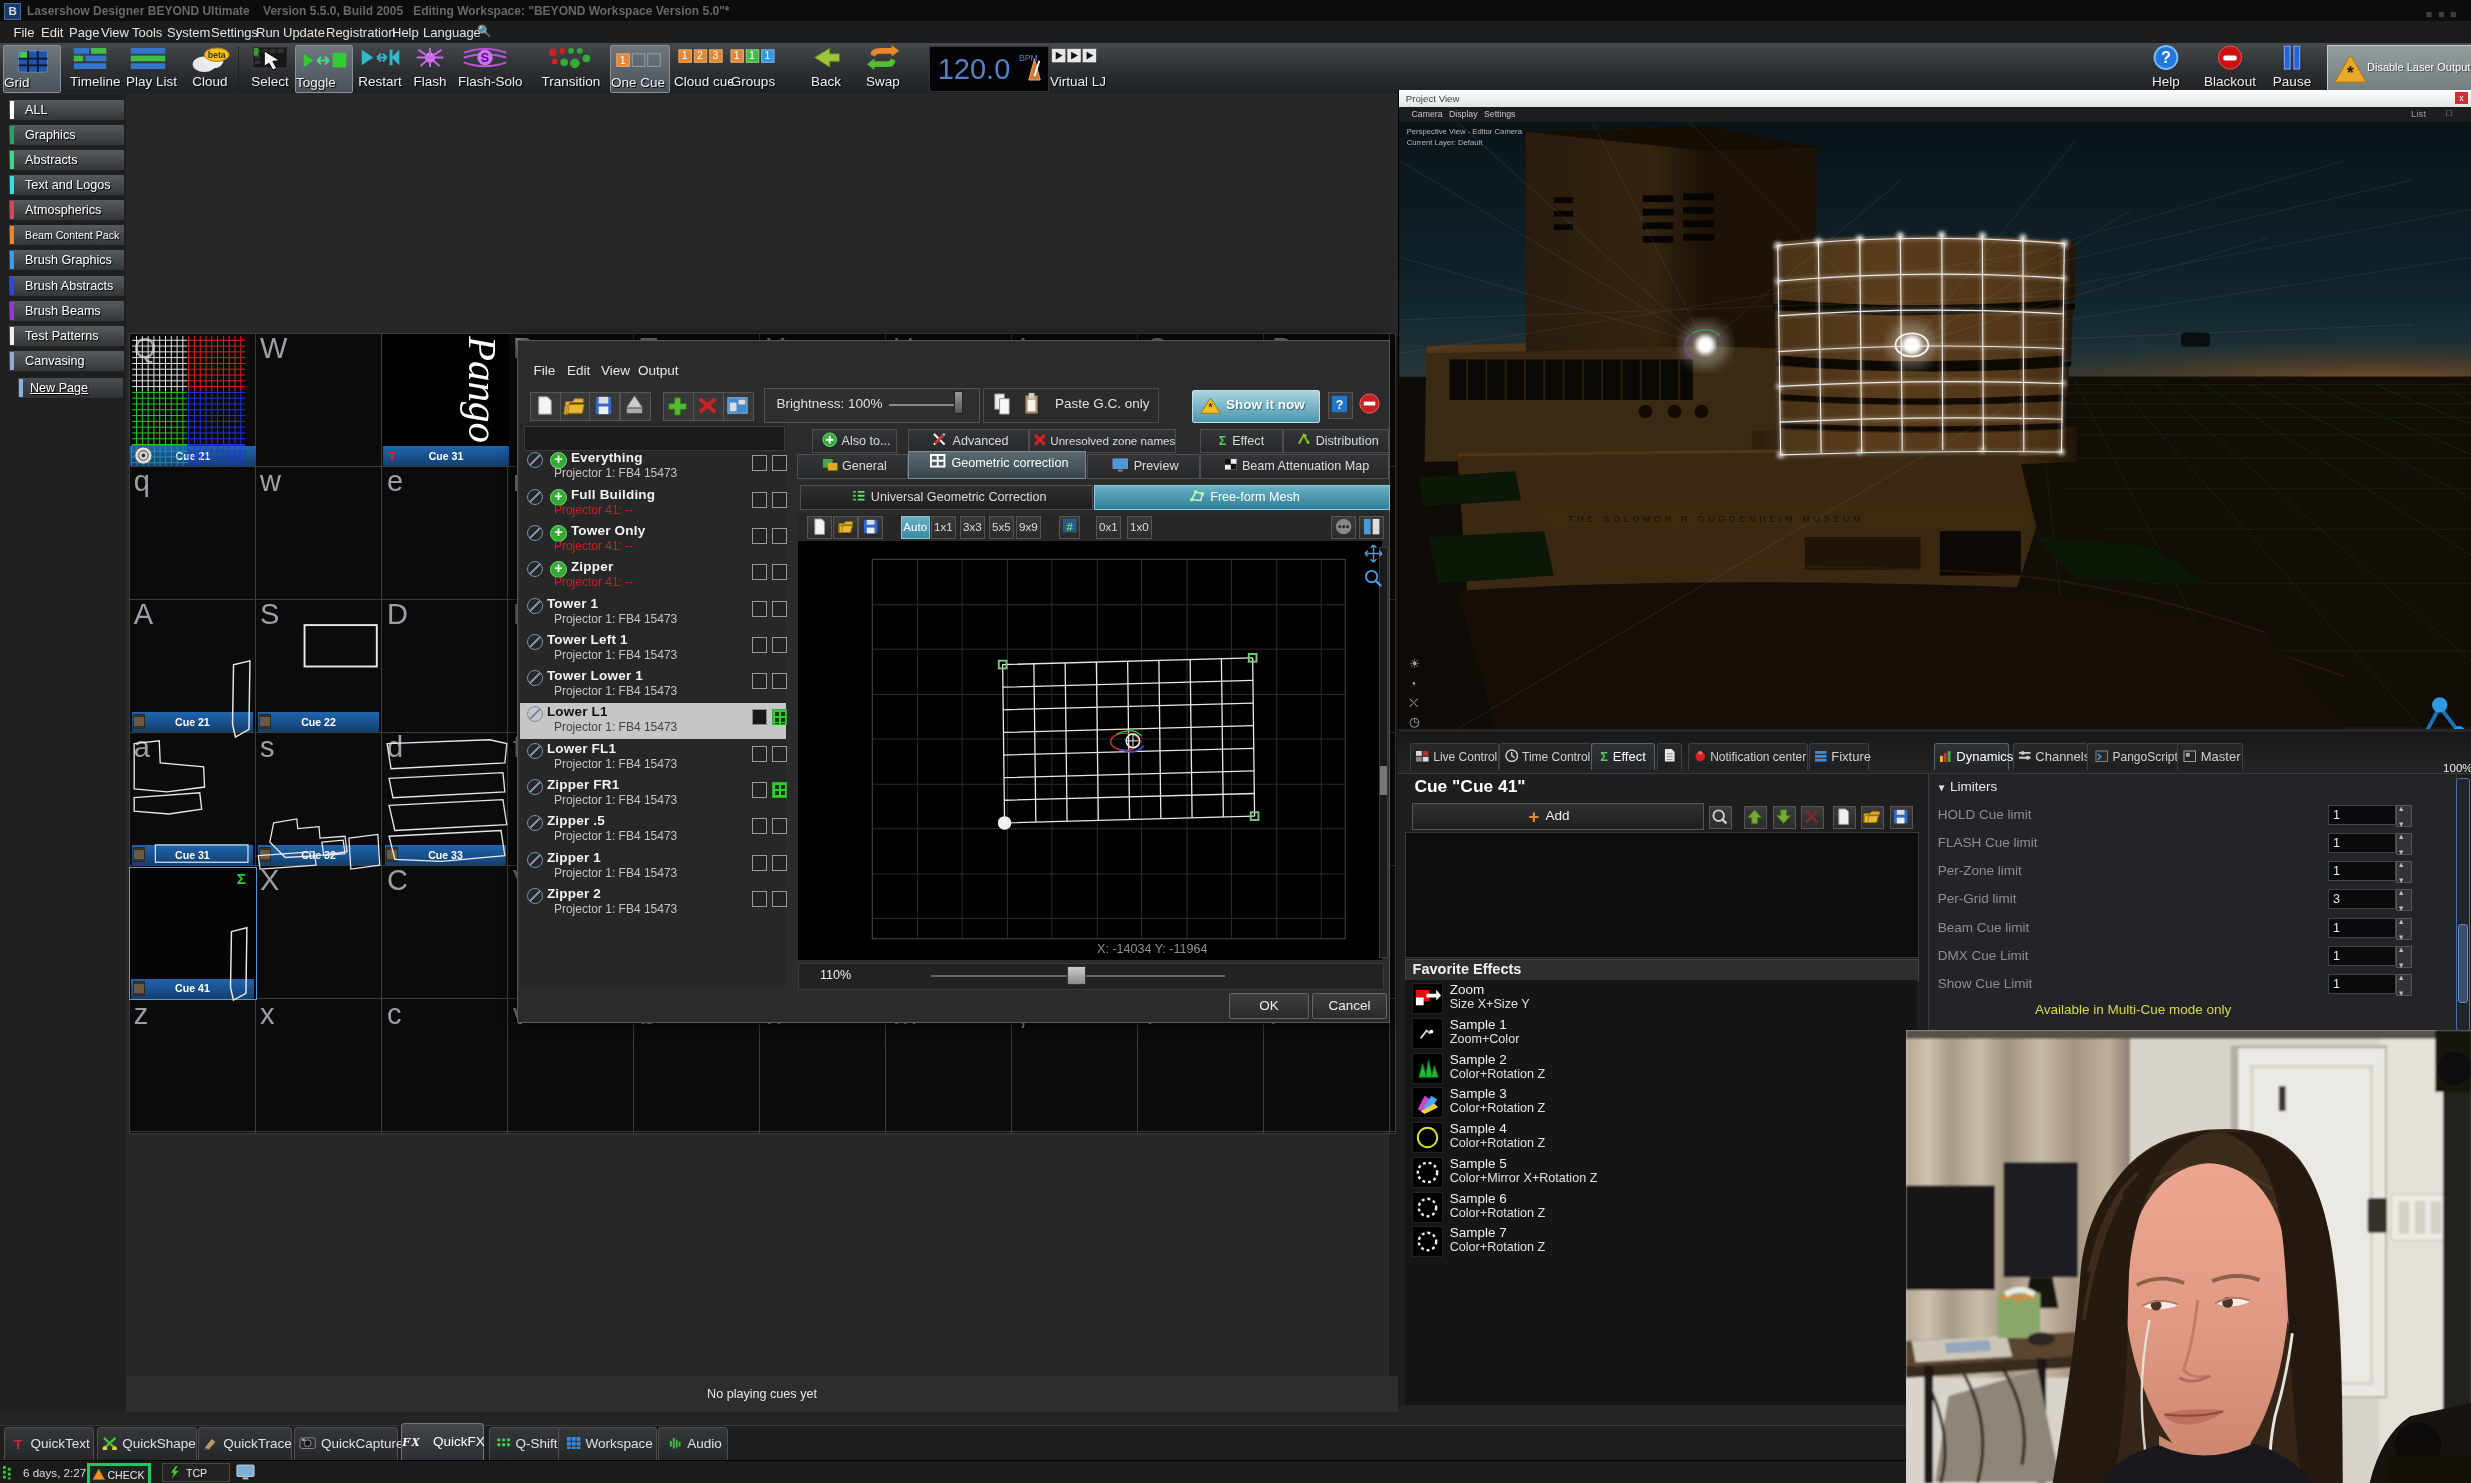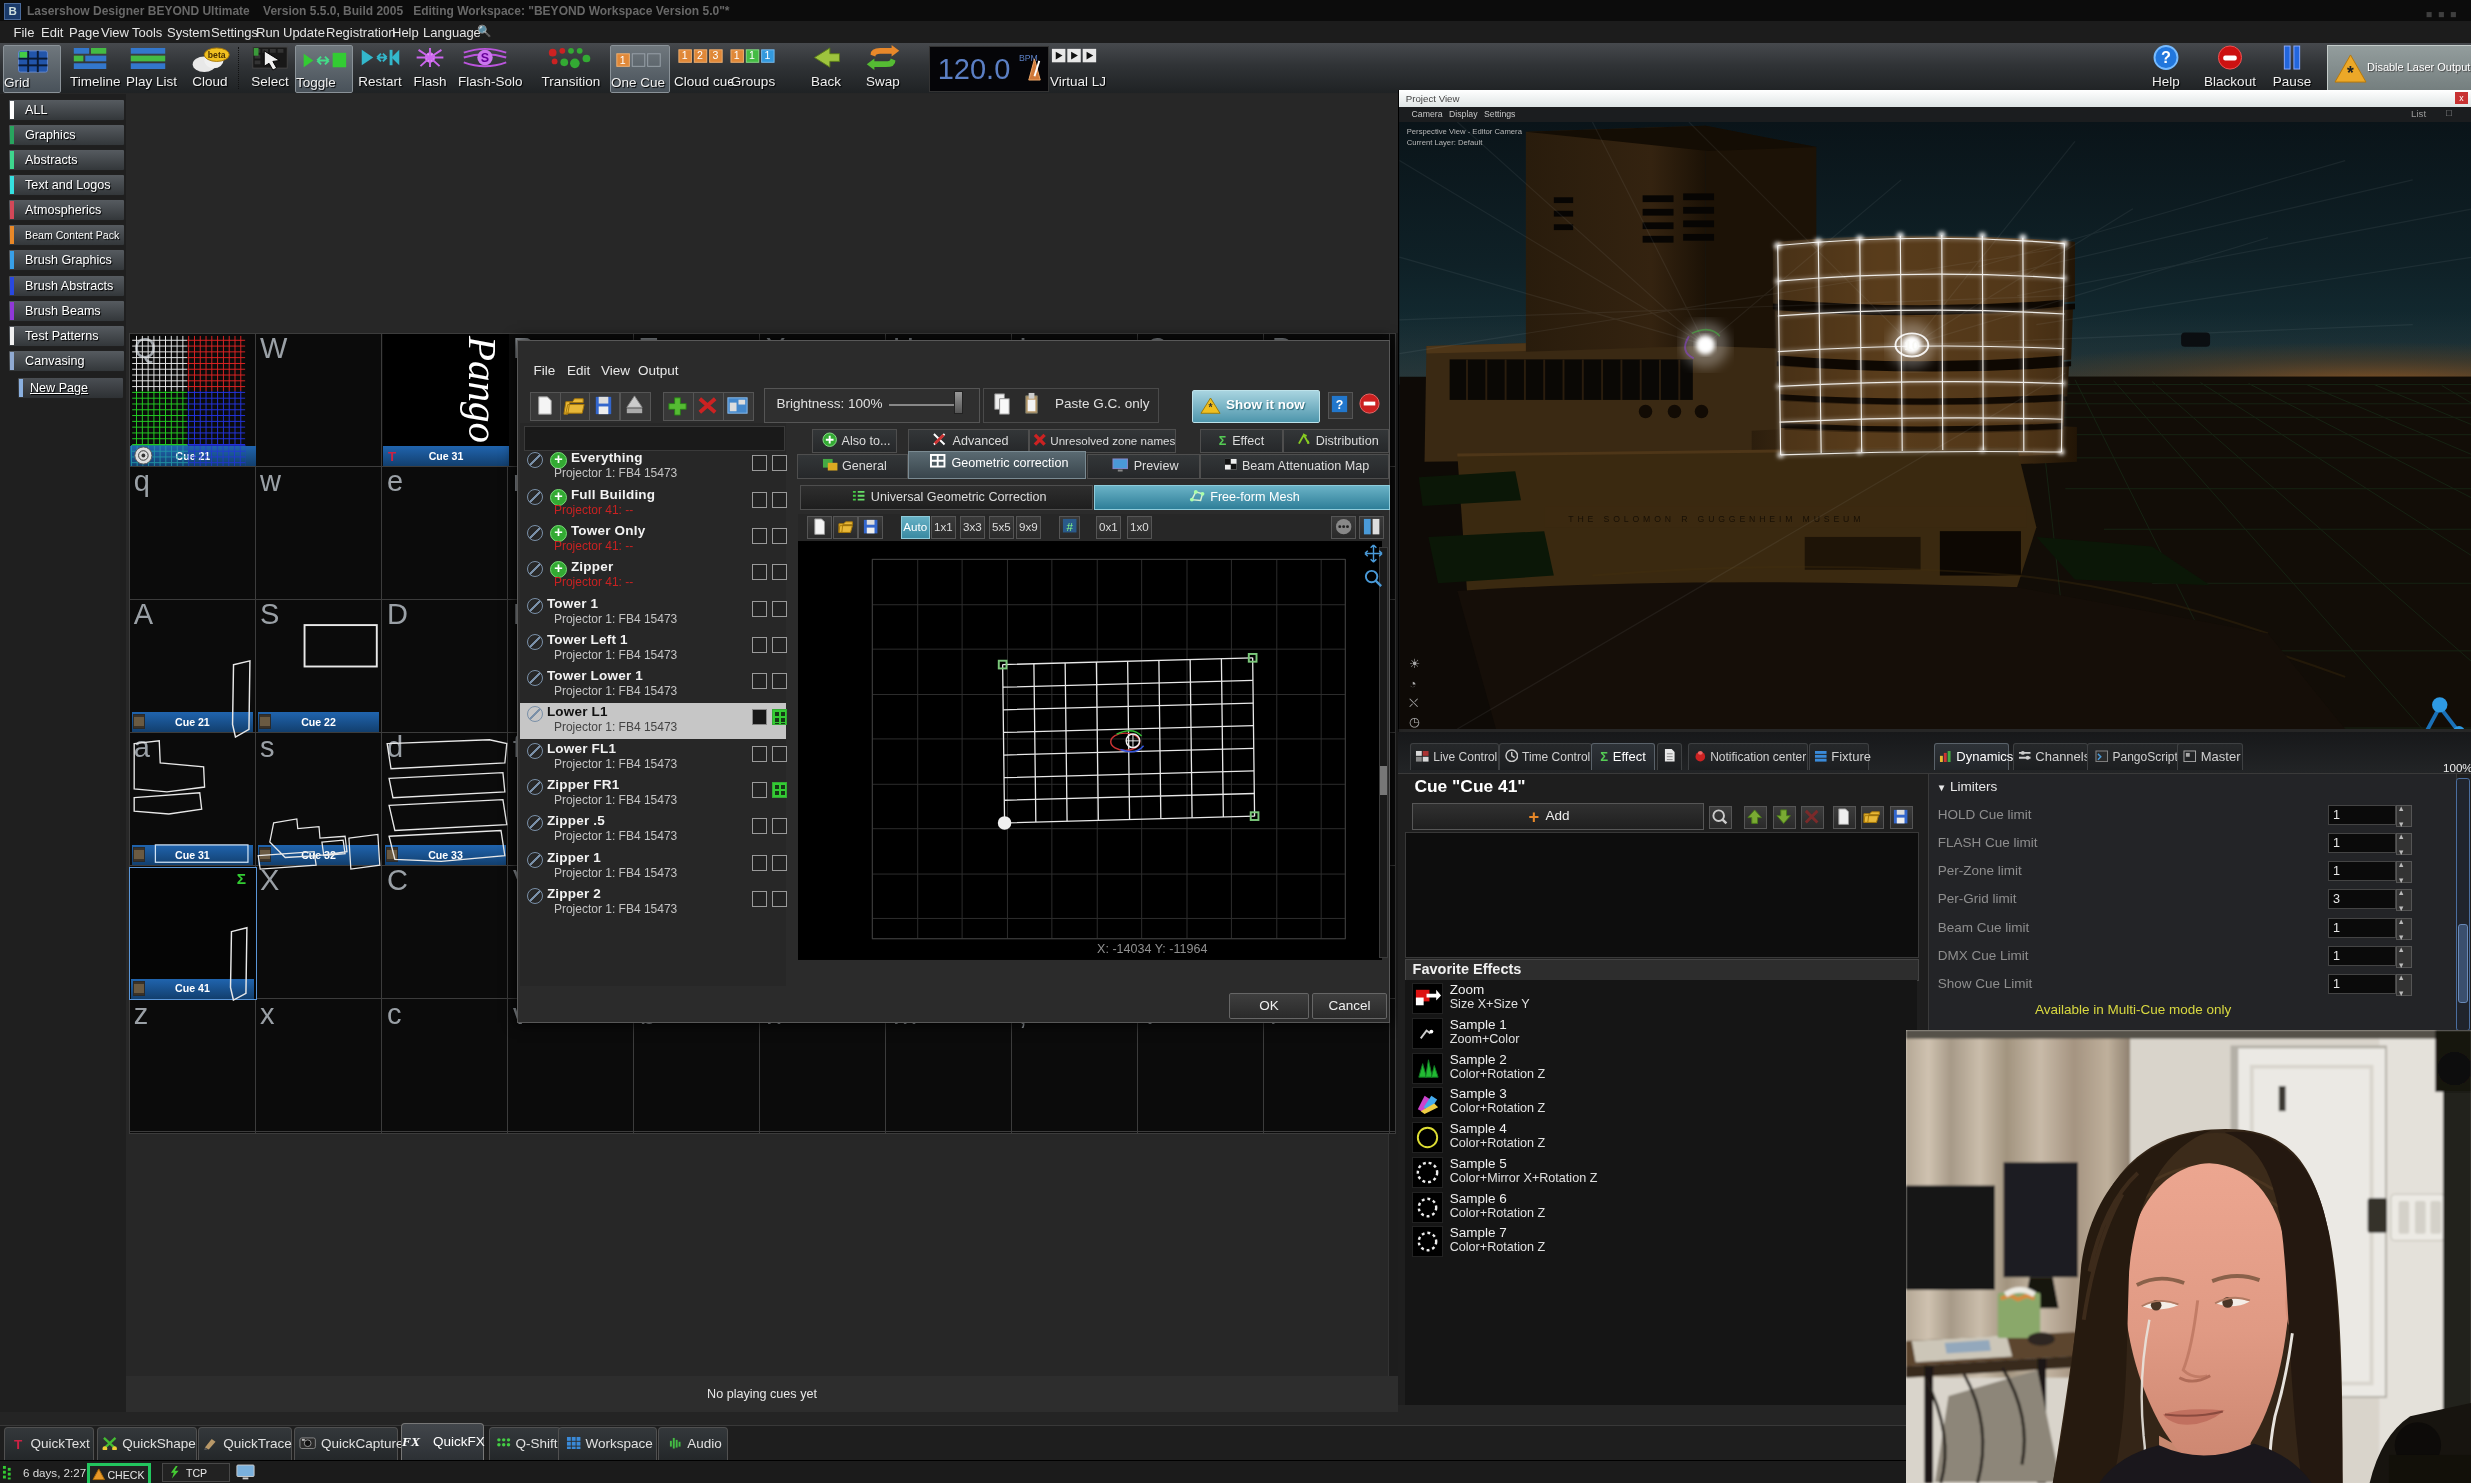--- a/index.html
+++ b/index.html
@@ -800,20 +800,25 @@
     </div>
     <div class="abs" style="left:572px;top:120px;width:21px;height:21px;"><svg width="21" height="21" viewBox="0 0 22 22">
             <path d="M11,2 v18 M2,11 h18 M11,2 l-3,3 M11,2 l3,3 M11,20 l-3,-3 M11,20 l3,-3 M2,11 l3,-3 M2,11 l3,3 M20,11 l-3,-3 M20,11 l-3,3" stroke="#4a9ad8" stroke-width="1.5" fill="none"></path>
           </svg></div>
     <div class="abs" style="left:572px;top:145px;width:21px;height:21px;"><svg width="21" height="21" viewBox="0 0 22 22">
             <circle cx="9" cy="9" r="6" fill="none" stroke="#4a9ad8" stroke-width="2"></circle>
             <path d="M13,13 L19,19" stroke="#4a9ad8" stroke-width="2.5"></path>
           </svg></div>
   </div>
 
+  <div class="abs" style="left:280px;top:622px;width:584px;height:25px;background:#222;border:1px solid #3a3a3a;">
+    <div class="abs" style="left:21px;top:3.9px;color:#f0f0f0;font-size:12.6px;">110%</div>
+    <div class="abs" style="left:132px;top:10.6px;width:294px;height:2.9px;background:#666;"></div>
+    <div class="abs" style="left:268px;top:1.9px;width:17.4px;height:17.4px;background:linear-gradient(#ccc,#888);border:1px solid #333;"></div>
+  </div>
   <div class="abs" style="left:711px;top:652px;width:78px;height:24px;background:linear-gradient(#3e3e3e,#2a2a2a);border:1px solid #666;border-radius:1.9px;color:#f0f0f0;font-size:13.5px;text-align:center;line-height:23px;">OK</div>
   <div class="abs" style="left:794px;top:652px;width:73px;height:24px;background:linear-gradient(#3e3e3e,#2a2a2a);border:1px solid #666;border-radius:1.9px;color:#f0f0f0;font-size:13.5px;text-align:center;line-height:23px;">Cancel</div>
 </div>
 
 <div id="projview" class="abs" style="left:1398px;top:90px;width:1074px;height:639px;background:#101417;border-left:1px solid #000;">
   <div class="abs" style="left:0;top:0;width:1074px;height:17.4px;background:linear-gradient(#ffffff,#dfe5e5);border-bottom:1px solid #888;">
     <div class="abs" style="left:6.8px;top:2.9px;color:#444;font-size:9.7px;">Project View</div>
     <div class="abs" style="left:1056px;top:1.9px;width:12.6px;height:12.6px;background:#c83232;color:#fff;font-size:8.7px;text-align:center;line-height:12.6px;">x</div>
   </div>
   <div class="abs" style="left:0;top:17.4px;width:1074px;height:14.5px;background:#1b1d1f;color:#c8c8c8;font-size:9.7px;">

